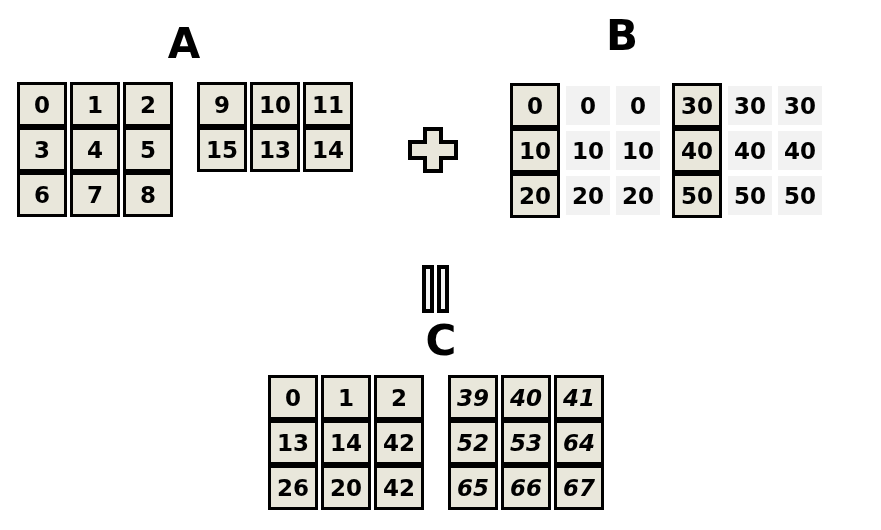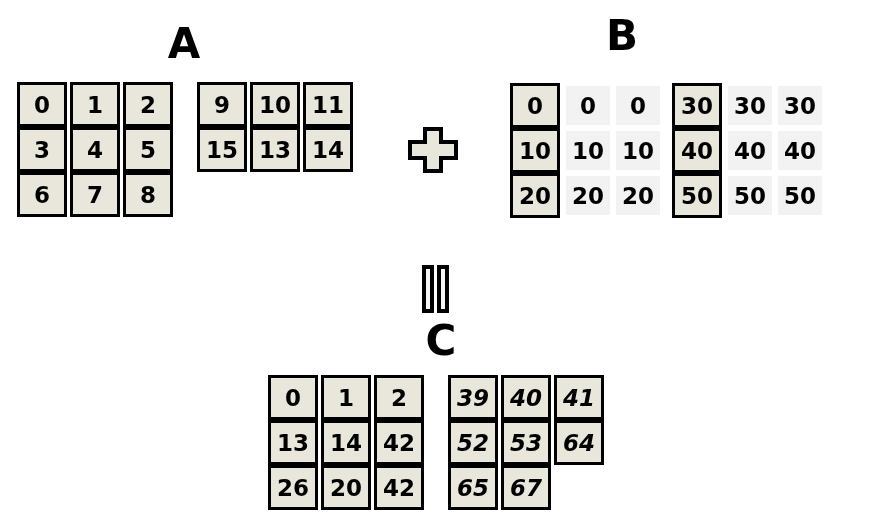--- a/index.html
+++ b/index.html
@@ -184,15 +184,16 @@
       <div class="cell solid">40</div>
       <div class="cell solid">41</div>
     </div>
     <div class="grid-row">
       <div class="cell solid">52</div>
       <div class="cell solid">53</div>
       <div class="cell solid">64</div>
     </div>
     <div class="grid-row">
       <div class="cell solid">65</div>
+      <div class="cell solid">66</div>
       <div class="cell solid">67</div>
     </div>
   </div>
 
 </body></html>

